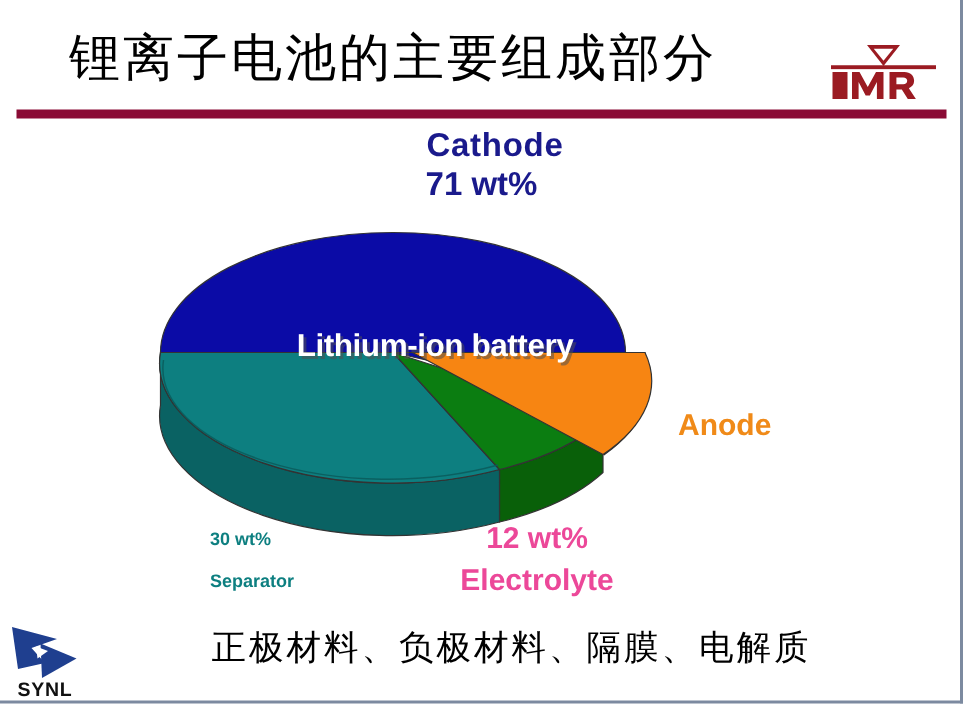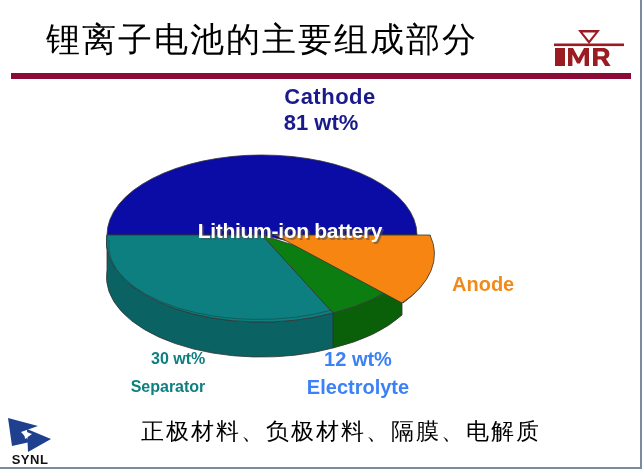--- a/index.html
+++ b/index.html
@@ -87,34 +87,34 @@
     top: 270px;
     color: #f08a18;
     font-size: 20px;
     line-height: 28px;
     text-align: left;
   }
 
   #label-electrolyte {
     left: 358px;
     top: 345px;
-    color: #3b82f6;
+    color: #ec4899;
     font-size: 20px;
     line-height: 28px;
     text-align: center;
     transform: translateX(-50%);
   }
 
   #label-separator {
     left: 168px;
     top: 345px;
     color: #0d7f80;
-    font-size: 16px;
+    font-size: 12px;
     line-height: 28px;
-    text-align: right;
+    text-align: left;
     transform: translateX(-50%);
   }
 
   
   #pie-wrap {
     position: absolute;
     left: 100px;
     top: 140px;
     width: 370px;
     height: 220px;
@@ -241,21 +241,21 @@
       </g>
 
       <path d="M9,100 A150,74 0 0 0 232,170" fill="none" stroke="#0a5a5b" stroke-width="1" opacity="0.85"></path>
     </svg>
   </div>
 
   <div id="pie-caption">Lithium-ion battery</div>
 
   <div class="lbl" id="label-cathode">
     <span class="l1">Cathode</span>
-    <span class="l2">81 wt%</span>
+    <span class="l2">71 wt%</span>
   </div>
 
   <div class="lbl" id="label-anode">
     <span class="l2">Anode</span>
   </div>
 
   <div class="lbl" id="label-electrolyte">
     <span class="l1">12 wt%</span>
     <span class="l2">Electrolyte</span>
   </div>

